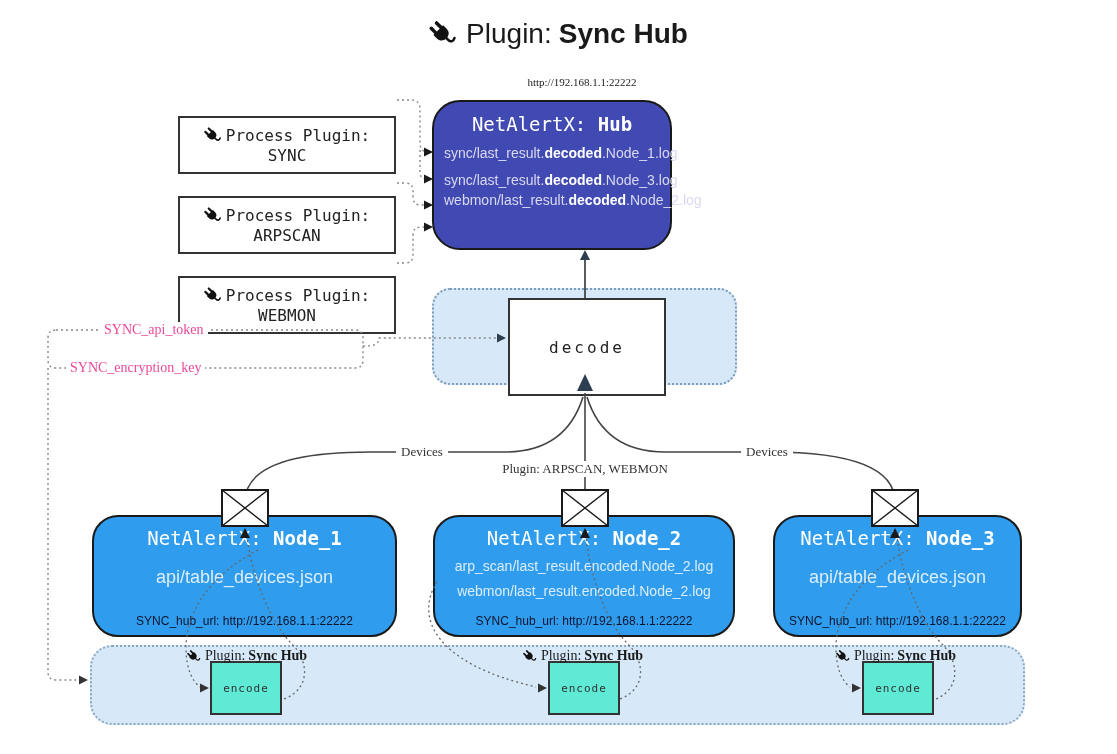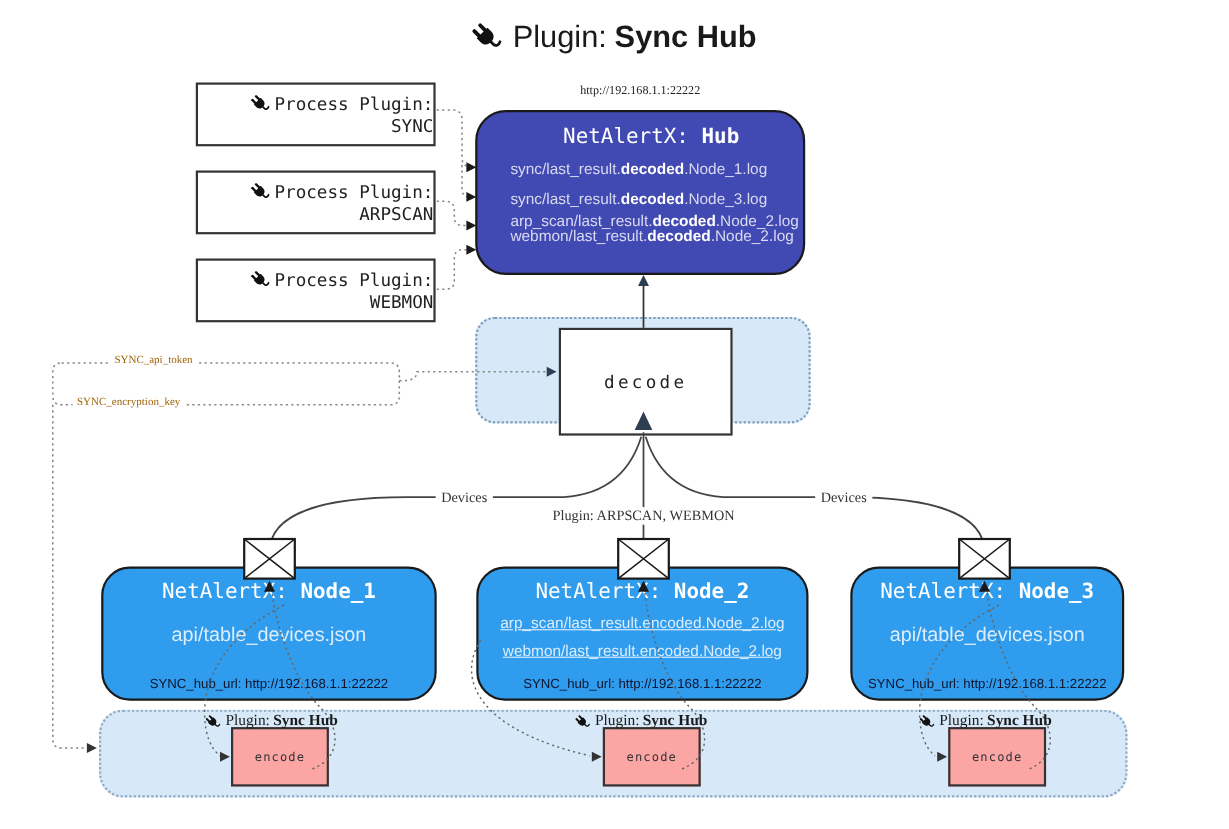--- a/index.html
+++ b/index.html
@@ -8,65 +8,65 @@
   .b{font-weight:bold;}
   .wires{position:absolute;left:0;top:0;z-index:2;pointer-events:none;}
   .box{position:absolute;box-sizing:border-box;z-index:1;}
   .lbl{position:absolute;z-index:3;font-family:Liberation Serif, serif;}
 
   .page-title{position:absolute;top:18px;left:0;width:100%;display:flex;justify-content:center;
               align-items:center;gap:7px;font-size:28px;color:#1a1a1a;z-index:3;}
 
   .proc{left:178px;width:218px;height:58px;background:#fff;border:2px solid #333;
         font-family:"DejaVu Sans Mono",monospace;font-size:16px;color:#222;
-        display:flex;flex-direction:column;align-items:flex-end;justify-content:center;gap:1px;}
+        display:flex;flex-direction:column;align-items:center;justify-content:center;gap:1px;margin-top:41px;}
   .proc .l1{display:flex;align-items:center;gap:3px;}
   #proc-sync{top:75px;} #proc-arpscan{top:155px;} #proc-webmon{top:235px;}
 
   .hub-url{left:432px;top:76px;width:300px;text-align:center;font-size:11px;color:#222;}
-  .hub{left:432px;top:100px;width:300px;height:150px;background:#4149b2;border:2px solid #1a1a1a;
-       border-radius:28px;color:#fff;display:flex;flex-direction:column;padding-left:20px;}
+  .hub{left:432px;top:100px;width:240px;height:150px;background:#4149b2;border:2px solid #1a1a1a;
+       border-radius:28px;color:#fff;display:flex;flex-direction:column;}
   .hub-title{text-align:center;margin-top:11px;font-family:"DejaVu Sans Mono",monospace;font-size:19px;}
   .hub-log{padding-left:10px;font-size:14px;color:#d9daf0;line-height:1;white-space:nowrap;}
   .hub-log b{color:#fff;}
   .hub-log:nth-of-type(1){margin-top:11px;}
   .hub-log:nth-of-type(2){margin-top:11px;}
   .hub-log:nth-of-type(3){margin-top:13px;}
   .hub-log:nth-of-type(4){margin-top:6px;}
 
-  .secret{font-size:10px;color:#a16207;background:#fff;padding:0 4px;white-space:nowrap;}
+  .secret{font-size:14px;color:#ec4899;background:#fff;padding:0 4px;white-space:nowrap;}
   #secret-token{left:100px;top:322px;}
   #secret-key{left:66px;top:360px;}
 
   .decode-wrap{left:432px;top:288px;width:305px;height:97px;background:#d7e9f9;
                border:2px dotted #7d9cba;border-radius:18px;}
   .decode-box{left:508px;top:298px;width:158px;height:98px;background:#fff;border:2px solid #333;
               display:flex;align-items:center;justify-content:center;z-index:1;
               font-family:"DejaVu Sans Mono",monospace;font-size:16px;letter-spacing:3px;color:#222;}
 
   .edge-label{font-size:13px;color:#333;background:#fff;padding:0 5px;transform:translateX(-50%);white-space:nowrap;}
   #devices-left{left:422px;top:444px;}
   #devices-right{left:767px;top:444px;}
   #plugins-label{left:585px;top:461px;}
 
   .node{top:515px;height:122px;background:#2f9ced;border:2px solid #1a1a1a;border-radius:26px;
         color:#fff;display:flex;flex-direction:column;align-items:center;}
   #node-1{left:92px;width:305px;} #node-2{left:433px;width:302px;} #node-3{left:773px;width:249px;}
   .node-title{margin-top:10px;font-family:"DejaVu Sans Mono",monospace;font-size:19px;white-space:nowrap;}
   .node-file{font-size:18px;color:#dcedfc;white-space:nowrap;}
   #node-1 .node-file, #node-3 .node-file{margin-top:18px;}
-  #node-2 .node-file{font-size:14px;margin-top:9px;text-decoration:underline;}
+  #node-2 .node-file{font-size:14px;margin-top:9px;}
   .node-url{margin-top:auto;margin-bottom:7px;font-size:12px;color:#10142e;white-space:nowrap;}
 
   .band{left:90px;top:645px;width:935px;height:80px;background:#d7e9f9;
         border:2px dotted #8ba8c2;border-radius:22px;}
   .enc-label{top:648px;display:flex;align-items:center;gap:3px;font-size:14px;color:#1a1a1a;
              transform:translateX(-50%);white-space:nowrap;}
   #enc-label-1{left:247px;} #enc-label-2{left:583px;} #enc-label-3{left:896px;}
-  .enc-box{top:661px;width:89px;height:54px;background:#fca5a5;border:2px solid #333;
+  .enc-box{top:661px;width:72px;height:54px;background:#5eead4;border:2px solid #333;
            display:flex;align-items:center;justify-content:center;
            font-family:"DejaVu Sans Mono",monospace;font-size:11px;letter-spacing:1px;color:#333;}
   #enc-box-1{left:210px;} #enc-box-2{left:548px;} #enc-box-3{left:862px;}
   .plug{flex:0 0 auto;transform:rotate(-45deg);}
 </style>
 </head>
 <body>
 
 <div class="stage">
 
@@ -183,21 +183,20 @@
   </div>
 
   <div class="lbl hub-url">http://192.168.1.1:22222</div>
   <div class="box hub">
     <div class="hub-title">
       <span>NetAlertX:</span>
       <span class="b">Hub</span>
     </div>
     <div class="hub-log"><span>sync/last_result.</span><b>decoded</b><span>.Node_1.log</span></div>
     <div class="hub-log"><span>sync/last_result.</span><b>decoded</b><span>.Node_3.log</span></div>
-    <div class="hub-log"><span>arp_scan/last_result.</span><b>decoded</b><span>.Node_2.log</span></div>
     <div class="hub-log"><span>webmon/last_result.</span><b>decoded</b><span>.Node_2.log</span></div>
   </div>
 
   <div class="lbl secret" id="secret-token">SYNC_api_token</div>
   <div class="lbl secret" id="secret-key">SYNC_encryption_key</div>
 
   <div class="box decode-wrap"></div>
   <div class="box decode-box">decode</div>
 
   <div class="lbl edge-label" id="devices-left">Devices</div>

